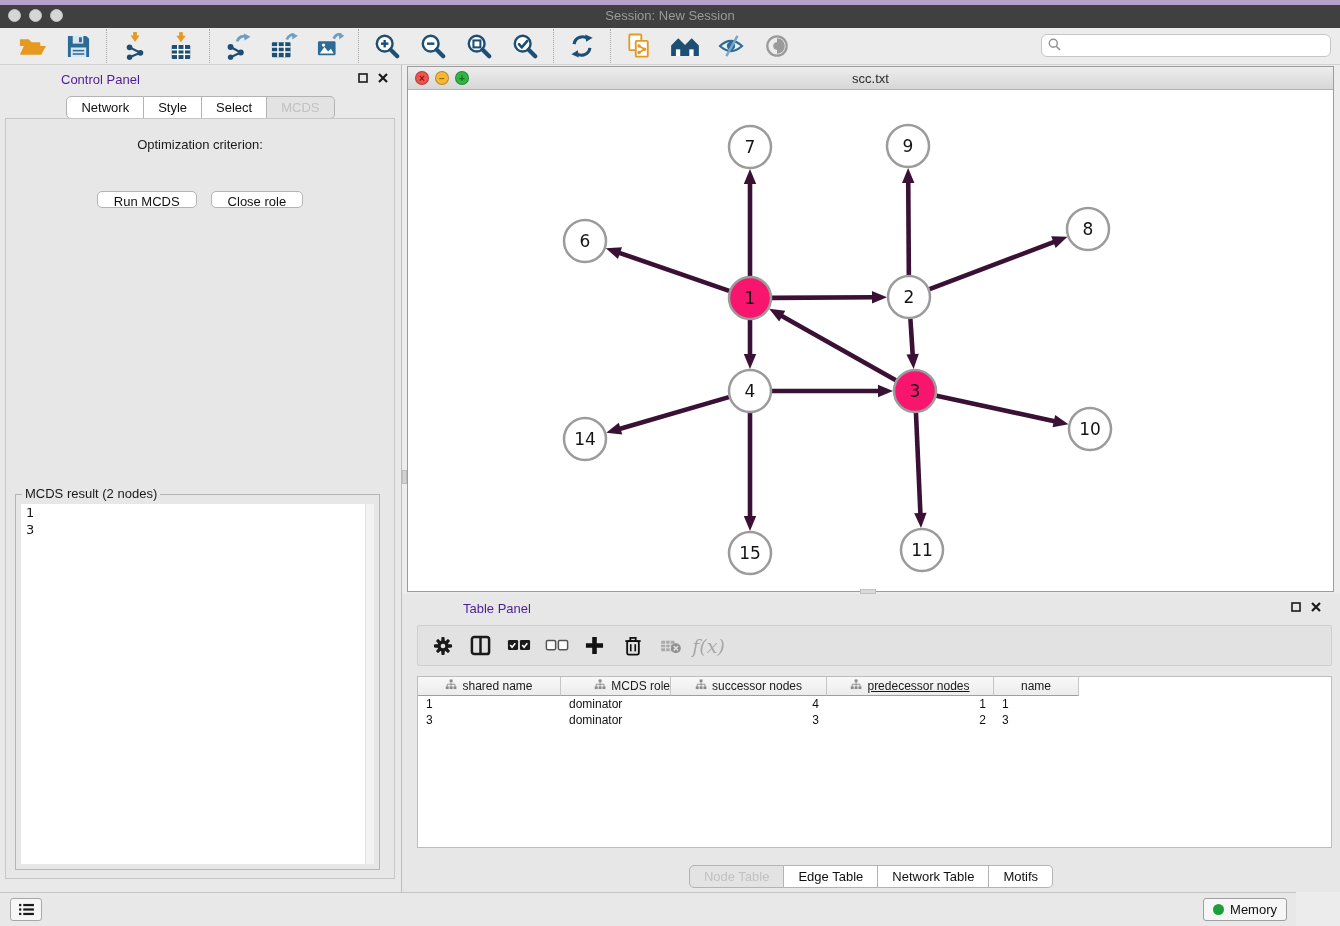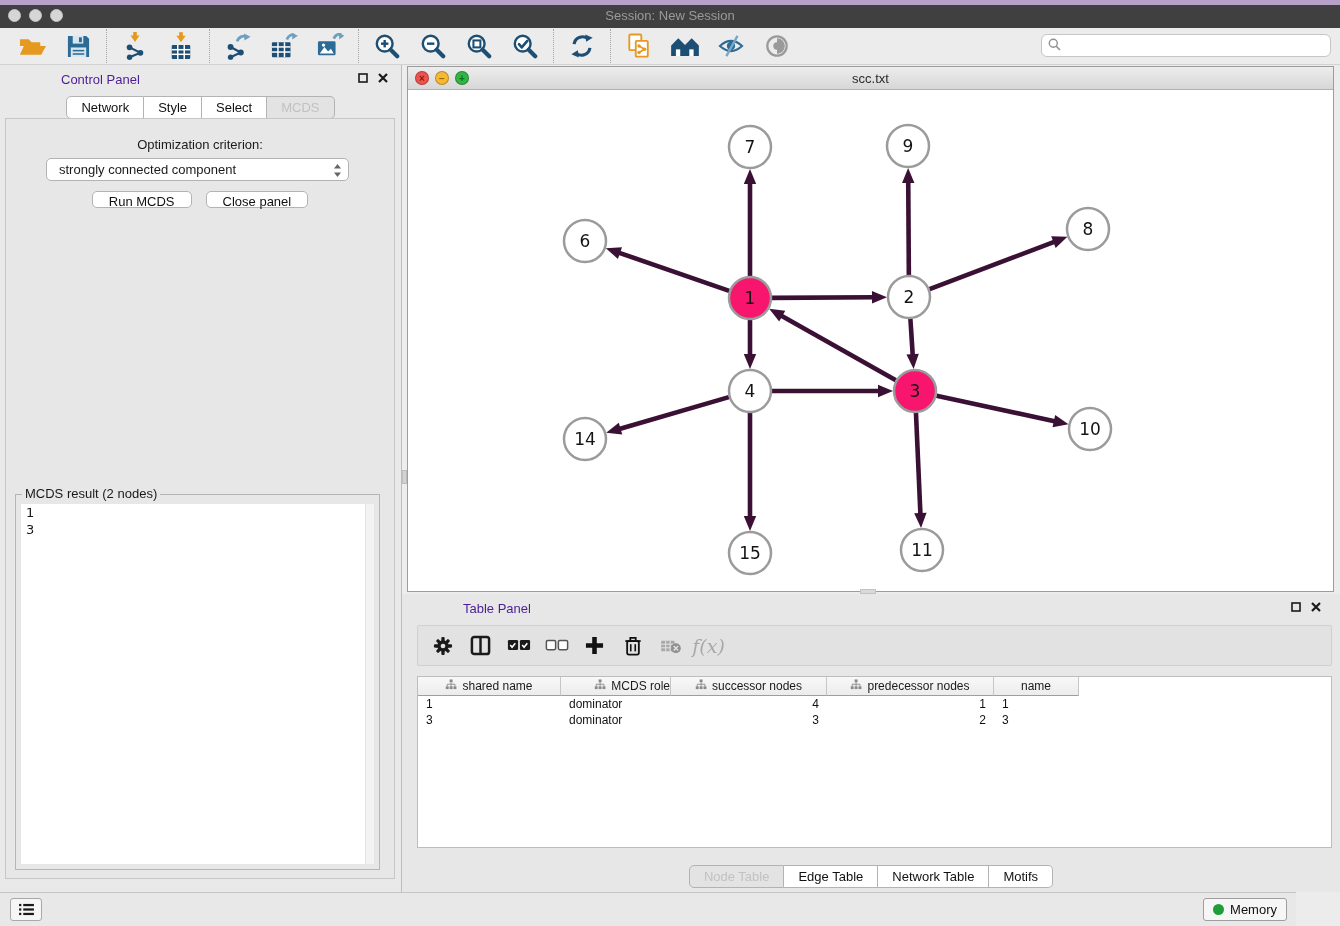--- a/index.html
+++ b/index.html
@@ -293,32 +293,23 @@
       </span>
     </div>
     <div class="cp-tabs" id="cp-tabs">
         <button class="tab-btn">Network</button>
         <button class="tab-btn">Style</button>
         <button class="tab-btn">Select</button>
         <button class="tab-btn active">MCDS</button>
       </div>
     <div class="cp-content">
       <div class="opt-label">Optimization criterion:</div>
-      <div class="criterion-select">
-        <span>strongly connected component</span>
-        <span class="stepper">
-          <svg width="9" height="15" viewBox="0 0 9 15">
-              <path d="M4.5 1L8 5.6H1z" fill="#666"></path>
-              <path d="M4.5 14L1 9.4h7z" fill="#666"></path>
-            </svg>
-        </span>
-      </div>
       <div class="cp-btn-row">
         <button class="mac-btn">Run MCDS</button>
-        <button class="mac-btn">Close panel</button>
+        <button class="mac-btn">Close role</button>
       </div>
       <div class="result-group">
         <span class="result-legend">MCDS result (2 nodes)</span>
         <div class="result-list" id="result-list">
           <div class="result-scroll"></div>
         <div class="result-item">1</div>
             <div class="result-item">3</div>
           </div>
       </div>
     </div>
@@ -556,21 +547,21 @@
                 <g fill="#8a8a8a">
                   <rect x="5" y="0.5" width="3.2" height="3"></rect>
                   <rect x="0.8" y="8" width="3.2" height="3"></rect>
                   <rect x="5" y="8" width="3.2" height="3"></rect>
                   <rect x="9.2" y="8" width="3.2" height="3"></rect>
                 </g>
                 <path d="M6.6 3.5v2.2M2.4 8V5.7h8.4V8M6.6 5.7V8" stroke="#8a8a8a" stroke-width="1" fill="none"></path>
               </svg></span>
             <span>successor nodes</span>
           </div>
-          <div class="th" style="width: 167px;">
+          <div class="th" style="width: 167px; text-decoration: underline;">
             <span><svg viewBox="0 0 13 12" width="12" height="11">
                 <g fill="#8a8a8a">
                   <rect x="5" y="0.5" width="3.2" height="3"></rect>
                   <rect x="0.8" y="8" width="3.2" height="3"></rect>
                   <rect x="5" y="8" width="3.2" height="3"></rect>
                   <rect x="9.2" y="8" width="3.2" height="3"></rect>
                 </g>
                 <path d="M6.6 3.5v2.2M2.4 8V5.7h8.4V8M6.6 5.7V8" stroke="#8a8a8a" stroke-width="1" fill="none"></path>
               </svg></span>
             <span>predecessor nodes</span>

